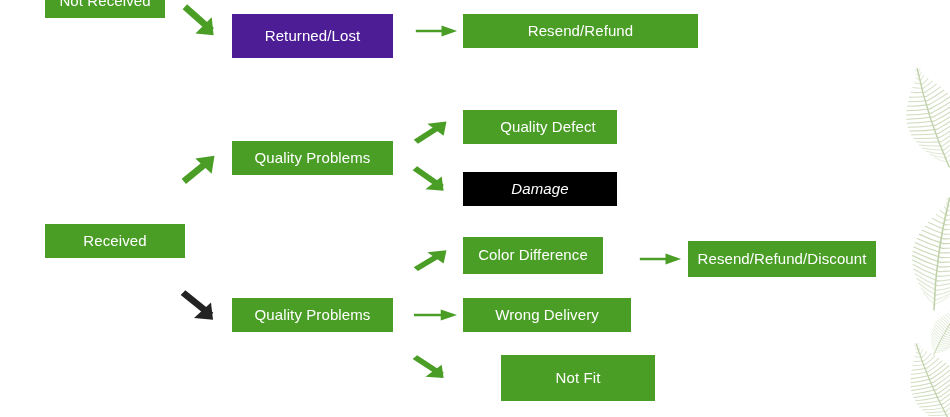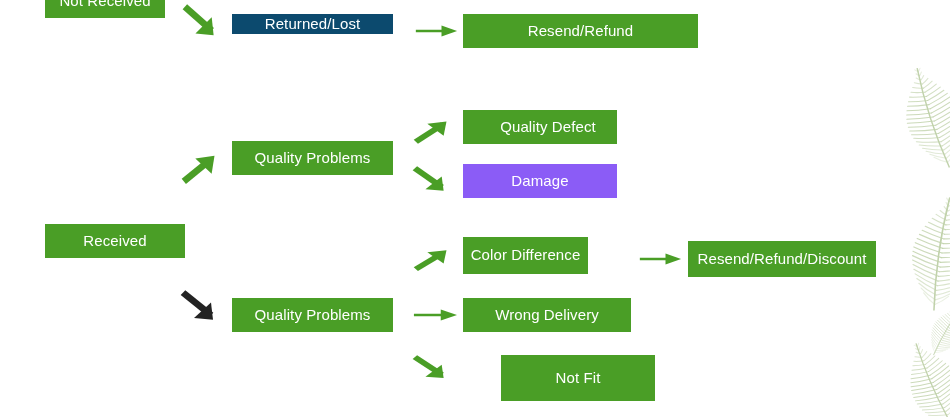--- a/index.html
+++ b/index.html
@@ -315,24 +315,24 @@
       <div class="arrow" style="left: 638px; top: 249px; width: 44px; height: 20px;">
         <svg viewBox="0 0 48 40" width="44" height="20" preserveAspectRatio="none">
           <line x1="2" y1="20" x2="31" y2="20" stroke="#4a9e26" stroke-width="5" stroke-linecap="butt"></line>
           <polygon points="30,9 47,20 30,31" fill="#4a9e26"></polygon>
         </svg>
       </div>
     </div>
   <div id="node-layer">
       <div class="node" style="left: 45px; top: -16px; width: 120px; height: 34px; background: rgb(74, 158, 38); color: rgb(255, 255, 255); align-items: center;">Not Received</div>
       <div class="node" style="left: 45px; top: 224px; width: 140px; height: 34px; background: rgb(74, 158, 38); color: rgb(255, 255, 255);">Received</div>
-      <div class="node" style="left: 232px; top: 14px; width: 161px; height: 20px; background: #0c4a6e; color: rgb(255, 255, 255);">Returned/Lost</div>
+      <div class="node" style="left: 232px; top: 14px; width: 161px; height: 44px; background: #4c1d95; color: rgb(255, 255, 255);">Returned/Lost</div>
       <div class="node" style="left: 232px; top: 141px; width: 161px; height: 34px; background: rgb(74, 158, 38); color: rgb(255, 255, 255);">Quality Problems</div>
       <div class="node" style="left: 232px; top: 298px; width: 161px; height: 34px; background: rgb(74, 158, 38); color: rgb(255, 255, 255);">Quality Problems</div>
       <div class="node" style="left: 463px; top: 14px; width: 235px; height: 34px; background: rgb(74, 158, 38); color: rgb(255, 255, 255);">Resend/Refund</div>
       <div class="node" style="left: 463px; top: 110px; width: 154px; height: 34px; background: rgb(74, 158, 38); color: rgb(255, 255, 255); padding-left: 24px;">Quality Defect</div>
-      <div class="node" style="left: 463px; top: 164px; width: 154px; height: 34px; background: #8b5cf6; color: rgb(255, 255, 255);">Damage</div>
-      <div class="node" style="left: 463px; top: 237px; width: 125px; height: 37px; background: rgb(74, 158, 38); color: rgb(255, 255, 255);">Color Difference</div>
+      <div class="node" style="left: 463px; top: 172px; width: 154px; height: 34px; background: #000000; color: rgb(255, 255, 255); font-style: italic;">Damage</div>
+      <div class="node" style="left: 463px; top: 237px; width: 140px; height: 37px; background: rgb(74, 158, 38); color: rgb(255, 255, 255);">Color Difference</div>
       <div class="node" style="left: 463px; top: 298px; width: 168px; height: 34px; background: rgb(74, 158, 38); color: rgb(255, 255, 255);">Wrong Delivery</div>
       <div class="node" style="left: 463px; top: 355px; width: 154px; height: 46px; background: rgb(74, 158, 38); color: rgb(255, 255, 255); margin-left: 38px;">Not Fit</div>
       <div class="node" style="left: 688px; top: 241px; width: 188px; height: 36px; background: rgb(74, 158, 38); color: rgb(255, 255, 255);">Resend/Refund/Discount</div>
     </div>
 </div>
 
 </body></html>

